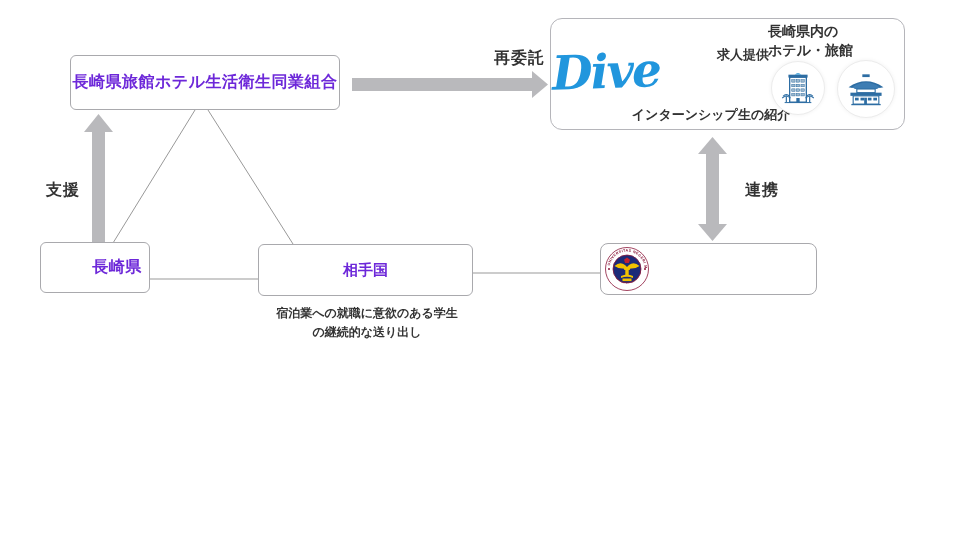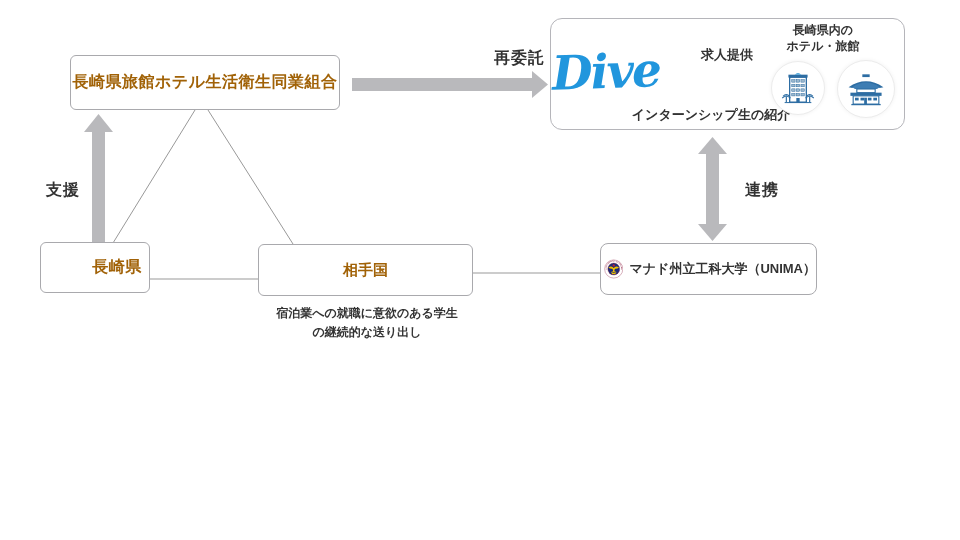--- a/index.html
+++ b/index.html
@@ -4,39 +4,39 @@
 <style>
   html,body{margin:0;padding:0;}
   body{
     width:960px;height:540px;position:relative;background:#ffffff;
     font-family:"Liberation Sans","DejaVu Sans",sans-serif;
     color:#333;overflow:hidden;
   }
   .box{
     position:absolute;background:#fff;border:1px solid #a9a9ad;border-radius:6px;
     display:flex;align-items:center;justify-content:center;text-align:center;
-    box-sizing:border-box;color:#a16207;
+    box-sizing:border-box;color:#6d28d9;
   }
   .box-title{font-weight:bold;font-size:16px;letter-spacing:.5px;}
   .edge-label{position:absolute;font-weight:bold;font-size:16px;color:#333;letter-spacing:1px;}
   #svg-underlay{position:absolute;left:0;top:0;width:960px;height:540px;}
   .dive-box{
     position:absolute;left:550px;top:18px;width:355px;height:112px;
     border:1px solid #b5b5ba;border-radius:12px;background:#fff;box-sizing:border-box;
   }
   .dive-logo{
     position:absolute;left:552px;top:48px;
     font-family:"DejaVu Serif","Liberation Serif",serif;
     font-style:italic;font-weight:bold;font-size:47px;line-height:1;
     color:#2196dd;letter-spacing:-2px;transform:rotate(-2deg);
   }
   .small-label{position:absolute;font-weight:bold;font-size:13px;color:#333;text-align:center;}
   .hotels-label{
-    position:absolute;left:768px;top:22px;width:110px;text-align:center;
-    font-weight:bold;font-size:12px;line-height:1.35;color:#333;
+    position:absolute;left:768px;top:22px;width:110px;text-align:left;
+    font-weight:bold;font-size:14px;line-height:1.35;color:#333;
   }
   .icon-circle{
     position:absolute;border-radius:50%;background:#fff;border:1px solid #ececec;
     box-shadow:0 0 4px rgba(0,0,0,.06);
     display:flex;align-items:center;justify-content:center;
   }
   .partner-line1{font-weight:bold;font-size:15px;line-height:1.25;}
   .partner-line2{font-weight:bold;font-size:13px;line-height:1.3;}
   .note-text{
     position:absolute;left:258px;top:304px;width:218px;text-align:center;
@@ -94,21 +94,21 @@
 <div class="edge-label" style="left:352px;top:48px;width:193px;text-align:right;">再委託</div>
 
 <div class="edge-label" style="left:46px;top:180px;">支援</div>
 
 <div class="edge-label" style="left:745px;top:180px;">連携</div>
 
 <div class="dive-box"></div>
 
 <div class="dive-logo">Dive</div>
 
-<div class="small-label" style="left:662px;top:46px;width:130px;">求人提供</div>
+<div class="small-label" style="left:678px;top:46px;width:130px;">求人提供</div>
 
 <div class="small-label" style="left:626px;top:106px;width:170px;">インターンシップ生の紹介</div>
 
 <div class="hotels-label">
   <span>長崎県内の</span><br>
   <span>ホテル・旅館</span>
 </div>
 
 <div class="icon-circle" style="left:771px;top:61px;width:52px;height:52px;">
   <svg width="40" height="40" viewBox="0 0 48 48">
@@ -191,14 +191,13 @@
     </text>
     <circle cx="5" cy="23" r="1" fill="#8a1538"></circle>
     <circle cx="41" cy="23" r="1" fill="#8a1538"></circle>
     <circle cx="23" cy="23" r="14" fill="#1c2a78" stroke="#8a1538" stroke-width="0.8"></circle>
     <polygon points="23,11.5 26,13.7 24.9,17 21.1,17 20,13.7" fill="#c02030"></polygon>
     <path d="M10.5 20 Q16 15 21 19 L23 21 L25 19 Q30 15 35.5 20 Q31 23 26.5 22.5 L25.5 24 H20.5 L19.5 22.5 Q15 23 10.5 20 Z" fill="#f2c200"></path>
     <rect x="21.3" y="21" width="3.4" height="9" fill="#f2c200"></rect>
     <path d="M17 30 Q23 27 29 30 L29 32 Q23 29.5 17 32 Z" fill="#f2c200"></path>
     <rect x="18.5" y="32.5" width="9" height="2.6" fill="#f2c200"></rect>
   </svg>
-  <span class="unima-label">マナド州立工科大学（UNIMA）</span>
 </div>
 
 </body></html>

